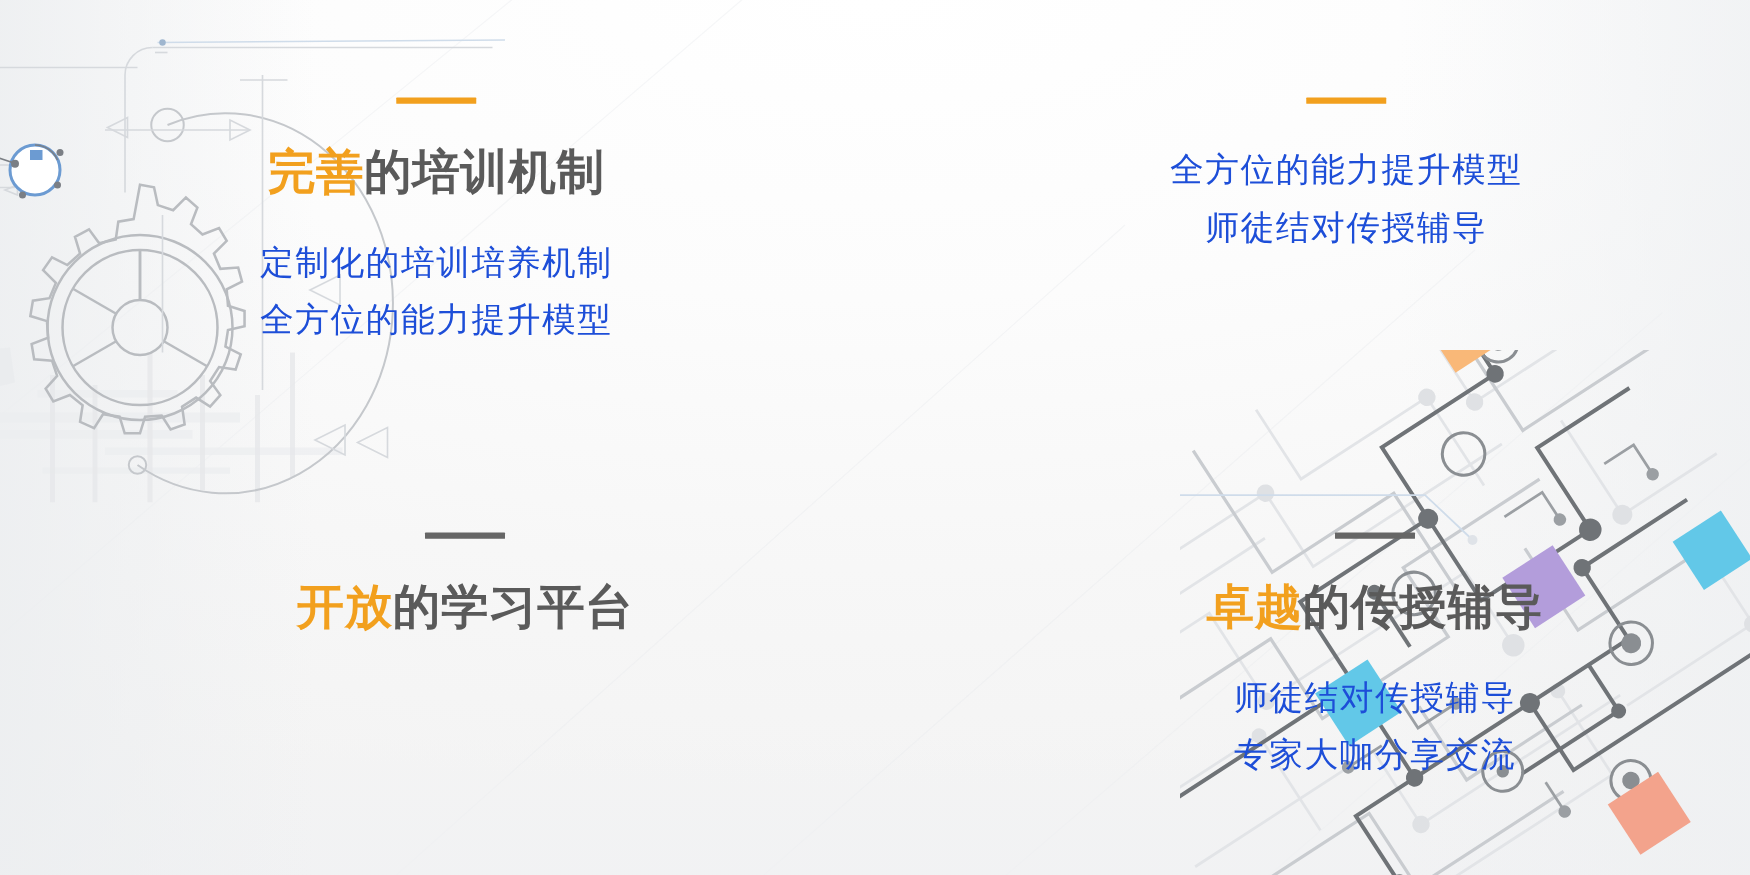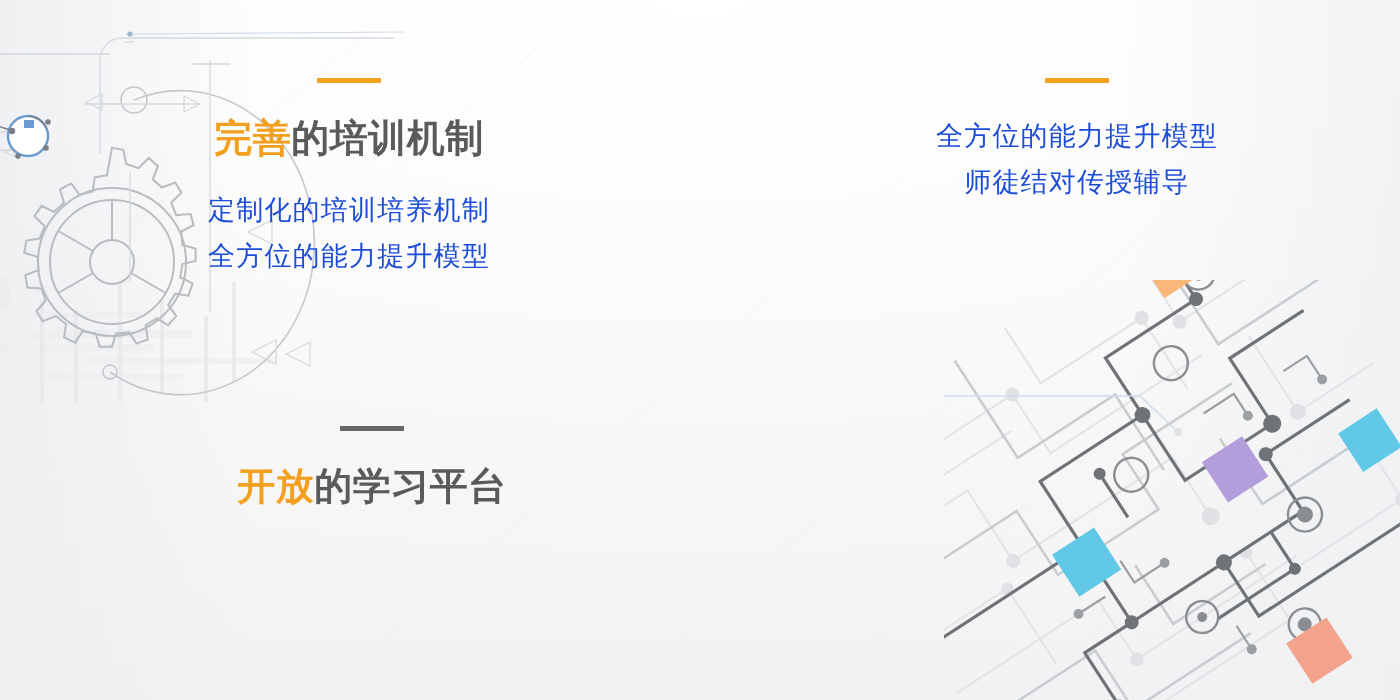--- a/index.html
+++ b/index.html
@@ -328,15 +328,23 @@
         <div class="ln">全方位的能力提升模型</div>
         <div class="ln">师徒结对传授辅导</div>
       </div>
     </div>
 
     <div class="cell r2 c1">
       <div class="rule gray"></div>
       <div class="heading"><span class="hl">开放</span><span>的学习平台</span></div>
     </div>
 
+    <div class="cell r2 c2">
+      <div class="rule gray"></div>
+      <div class="heading"><span class="hl">卓越</span><span>的传授辅导</span></div>
+      <div class="lines">
+        <div class="ln">师徒结对传授辅导</div>
+        <div class="ln">专家大咖分享交流</div>
+      </div>
+    </div>
 
   </div>
 </div>
 
 </body></html>

